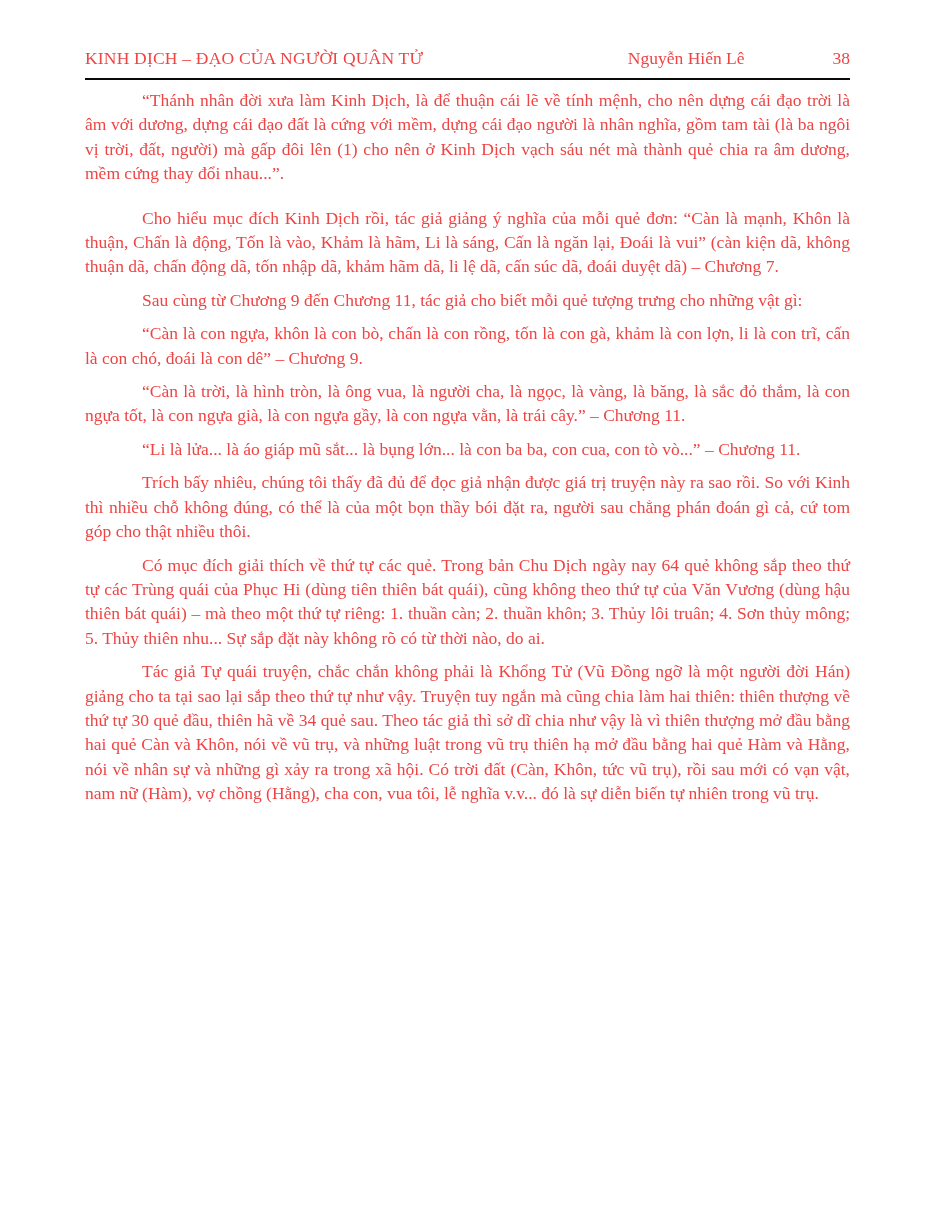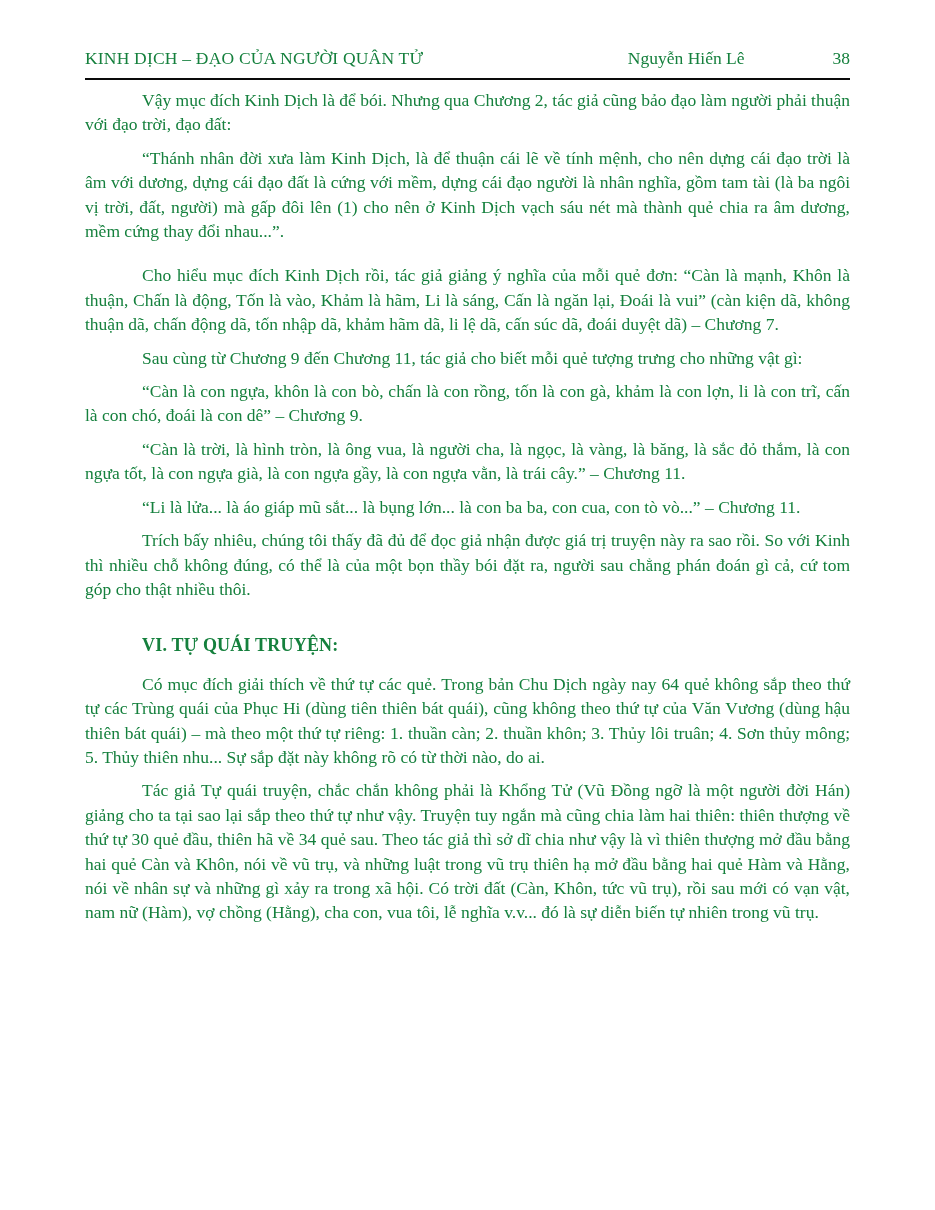--- a/index.html
+++ b/index.html
@@ -6,21 +6,21 @@
     margin: 0;
     padding: 0;
     background: #ffffff;
   }
   .page {
     position: relative;
     width: 935px;
     height: 1210px;
     box-sizing: border-box;
     background: #ffffff;
-    color: #15803d;
+    color: #ef4444;
     font-family: "Liberation Serif", "DejaVu Serif", serif;
     padding: 48px 85px 0 85px;
     overflow: hidden;
   }
   .page-header {
     display: flex;
     align-items: baseline;
     font-size: 17.5px;
     white-space: nowrap;
   }
@@ -65,26 +65,24 @@
 
   <div class="page-header">
     <span class="doc-title">KINH DỊCH – ĐẠO CỦA NGƯỜI QUÂN TỬ</span>
     <span class="doc-author">Nguyễn Hiến Lê</span>
     <span class="doc-pagenum">38</span>
   </div>
 
   <hr class="header-rule">
 
   <div class="body-text">
-    <p class="para">Vậy mục đích Kinh Dịch là để bói. Nhưng qua Chương 2, tác giả cũng bảo đạo làm người phải thuận với đạo trời, đạo đất:</p>
     <p class="para">“Thánh nhân đời xưa làm Kinh Dịch, là để thuận cái lẽ về tính mệnh, cho nên dựng cái đạo trời là âm với dương, dựng cái đạo đất là cứng với mềm, dựng cái đạo người là nhân nghĩa, gồm tam tài (là ba ngôi vị trời, đất, người) mà gấp đôi lên (1) cho nên ở Kinh Dịch vạch sáu nét mà thành quẻ chia ra âm dương, mềm cứng thay đổi nhau...”.</p>
     <p class="para gap-before">Cho hiểu mục đích Kinh Dịch rồi, tác giả giảng ý nghĩa của mỗi quẻ đơn: “Càn là mạnh, Khôn là thuận, Chấn là động, Tốn là vào, Khảm là hãm, Li là sáng, Cấn là ngăn lại, Đoái là vui” (càn kiện dã, không thuận dã, chấn động dã, tốn nhập dã, khảm hãm dã, li lệ dã, cấn súc dã, đoái duyệt dã) – Chương 7.</p>
     <p class="para">Sau cùng từ Chương 9 đến Chương 11, tác giả cho biết mỗi quẻ tượng trưng cho những vật gì:</p>
     <p class="para">“Càn là con ngựa, khôn là con bò, chấn là con rồng, tốn là con gà, khảm là con lợn, li là con trĩ, cấn là con chó, đoái là con dê” – Chương 9.</p>
     <p class="para">“Càn là trời, là hình tròn, là ông vua, là người cha, là ngọc, là vàng, là băng, là sắc đỏ thắm, là con ngựa tốt, là con ngựa già, là con ngựa gầy, là con ngựa vằn, là trái cây.” – Chương 11.</p>
     <p class="para">“Li là lửa... là áo giáp mũ sắt... là bụng lớn... là con ba ba, con cua, con tò vò...” – Chương 11.</p>
     <p class="para">Trích bấy nhiêu, chúng tôi thấy đã đủ để đọc giả nhận được giá trị truyện này ra sao rồi. So với Kinh thì nhiều chỗ không đúng, có thể là của một bọn thầy bói đặt ra, người sau chẳng phán đoán gì cả, cứ tom góp cho thật nhiều thôi.</p>
-    <h2 class="section-heading">VI. TỰ QUÁI TRUYỆN:</h2>
     <p class="para">Có mục đích giải thích về thứ tự các quẻ. Trong bản Chu Dịch ngày nay 64 quẻ không sắp theo thứ tự các Trùng quái của Phục Hi (dùng tiên thiên bát quái), cũng không theo thứ tự của Văn Vương (dùng hậu thiên bát quái) – mà theo một thứ tự riêng: 1. thuần càn; 2. thuần khôn; 3. Thủy lôi truân; 4. Sơn thủy mông; 5. Thủy thiên nhu... Sự sắp đặt này không rõ có từ thời nào, do ai.</p>
     <p class="para">Tác giả Tự quái truyện, chắc chắn không phải là Khổng Tử (Vũ Đồng ngỡ là một người đời Hán) giảng cho ta tại sao lại sắp theo thứ tự như vậy. Truyện tuy ngắn mà cũng chia làm hai thiên: thiên thượng về thứ tự 30 quẻ đầu, thiên hã về 34 quẻ sau. Theo tác giả thì sở dĩ chia như vậy là vì thiên thượng mở đầu bằng hai quẻ Càn và Khôn, nói về vũ trụ, và những luật trong vũ trụ thiên hạ mở đầu bằng hai quẻ Hàm và Hằng, nói về nhân sự và những gì xảy ra trong xã hội. Có trời đất (Càn, Khôn, tức vũ trụ), rồi sau mới có vạn vật, nam nữ (Hàm), vợ chồng (Hằng), cha con, vua tôi, lễ nghĩa v.v... đó là sự diễn biến tự nhiên trong vũ trụ.</p>
   </div>
 
 </div>
 
 </body></html>

